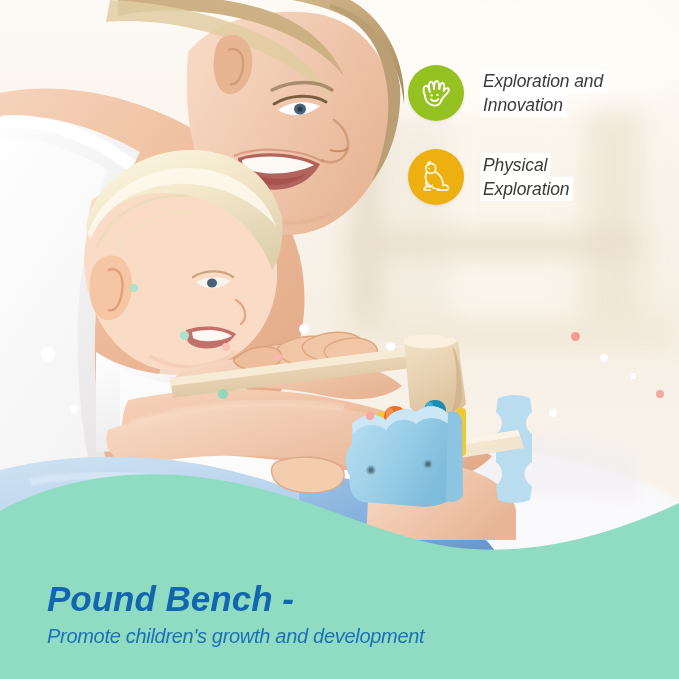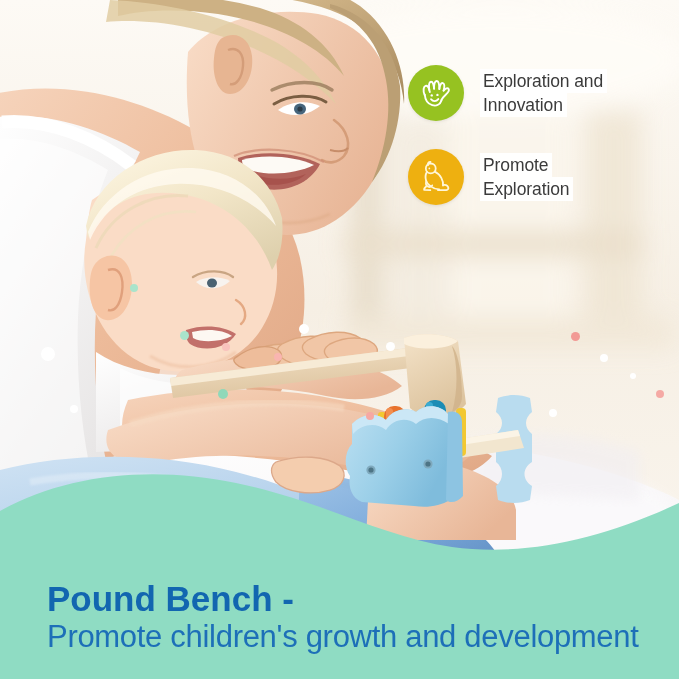--- a/index.html
+++ b/index.html
@@ -9,20 +9,21 @@
   }
   body {
     font-family: "Liberation Sans", sans-serif;
   }
   #canvas {
     position: relative;
     width: 679px;
     height: 679px;
     overflow: hidden;
     background: #f7f3ee;
+    font-style: italic;
   }
 
   
   .photo {
     position: absolute;
     inset: 0;
     overflow: hidden;
   }
   .scene-svg { position: absolute; inset: 0; display: block; }
 
@@ -84,21 +85,21 @@
   }
   .band-title {
     font-size: 35px;
     font-weight: bold;
     color: #1266b0;
     letter-spacing: 0px;
     line-height: 41px;
     white-space: nowrap;
   }
   .band-sub {
-    font-size: 31px;
+    font-size: 20px;
     color: #1d6fb8;
     line-height: 33px;
     letter-spacing: -0.3px;
     white-space: nowrap;
     margin-top: 1px;
   }
 
   
   .dot { position: absolute; border-radius: 50%; }
 </style>
@@ -396,21 +397,21 @@
             <path d="M18.6 14.4 C21.4 15.6 24 18 25.6 21 C27 23.6 27.6 26.4 27.4 29"></path>
             <path d="M9.8 24.4 C9 26.8 9.6 29 11.4 30 C13 30.9 15 30.4 16 28.8"></path>
             <path d="M27.4 28.6 C29.6 27.8 32 28.8 32.8 30.6 C33.5 32.2 32.6 33.6 30.8 33.8
                      L22 33.8"></path>
             <path d="M14 29.6 C16.6 31.6 20 32.8 23.4 33"></path>
             <path d="M9.6 30 C8.2 31.2 7.2 32.6 7.6 33.6 L14 33.8"></path>
           </g>
         </svg>
       </div>
       <div class="feature-text">
-        <span class="tl">Promote</span><br>
+        <span class="tl">Physical</span><br>
         <span class="tl">Exploration</span>
       </div>
     </div>
 
 
   </div>
 
   <div class="wave-band">
     <svg class="wave-svg" width="679" height="210" viewBox="0 0 679 210">
       <path d="M0 42 C64 6 150 -4 236 14 C320 31 382 68 452 78

